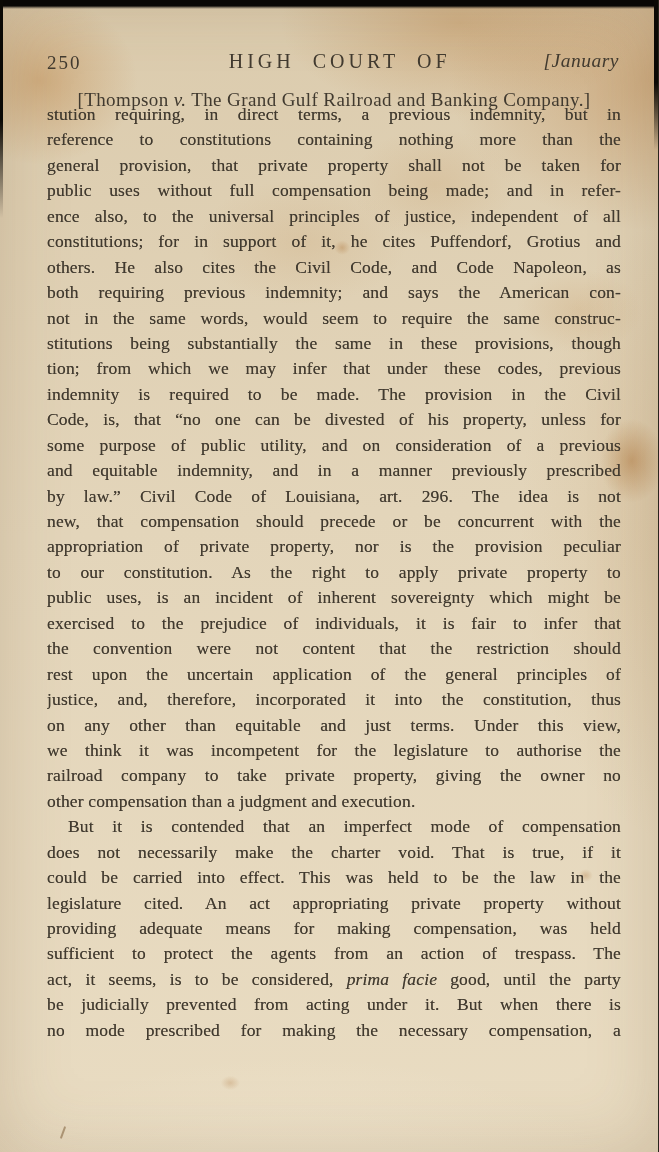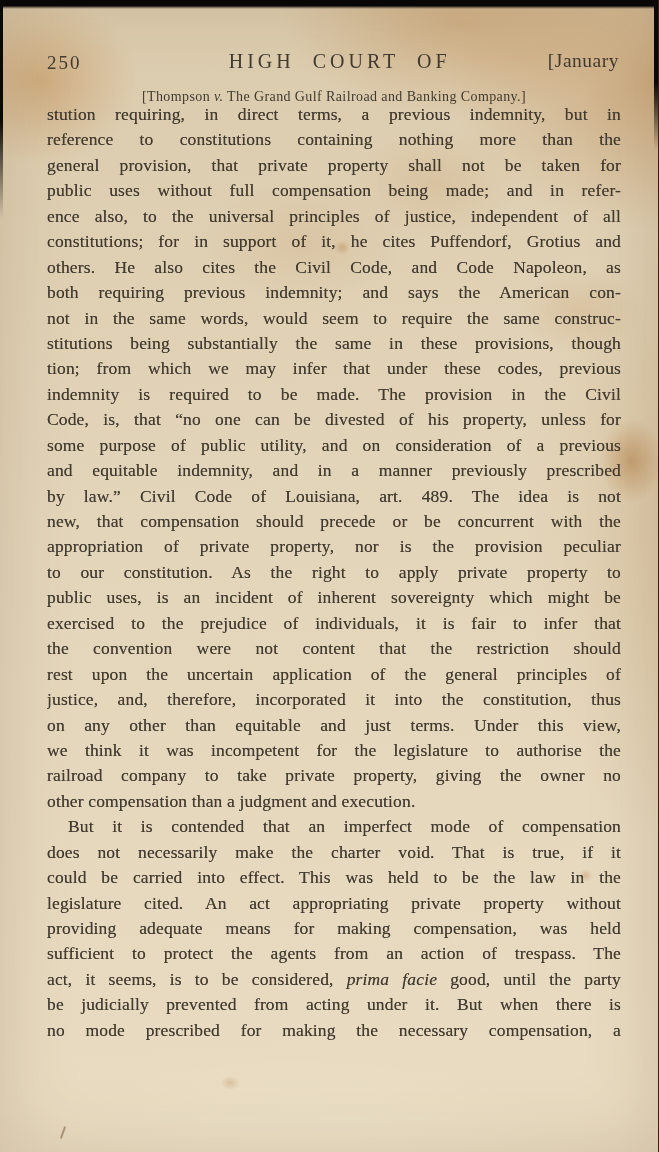--- a/index.html
+++ b/index.html
@@ -28,23 +28,23 @@
   .edge-top{position:absolute;top:0;left:0;right:0;height:9px;
     background:linear-gradient(to bottom,#090705 0 6px, rgba(9,7,5,0.55) 7px, rgba(9,7,5,0) 100%);}
   .edge-left{position:absolute;top:0;left:0;width:3px;height:218px;
     background:linear-gradient(to bottom,#0b0905 55%, rgba(11,9,5,0) 100%);}
   .edge-right{position:absolute;top:0;right:0;width:4px;height:150px;
     background:linear-gradient(to bottom,#0b0905 55%, rgba(11,9,5,0) 100%);}
   .header{position:absolute;top:50px;left:47px;right:39px;height:26px;}
   .page-number{position:absolute;left:0;top:2px;font-size:19px;letter-spacing:2px;}
   .running-title{position:absolute;left:50%;transform:translateX(-47%);top:0;
     font-size:20px;letter-spacing:4px;word-spacing:9px;white-space:nowrap;}
-  .running-date{position:absolute;right:0;top:0;font-size:19.5px;letter-spacing:0.5px;}
+  .running-date{position:absolute;right:0;top:0;font-style:italic;font-size:19.5px;letter-spacing:0.5px;}
   .caption{position:absolute;top:89px;left:47px;width:574px;text-align:center;
-    font-size:14px;letter-spacing:0.4px;white-space:nowrap;}
+    font-size:19px;letter-spacing:0.4px;white-space:nowrap;}
   .caption i{font-style:italic;}
   .body-text{position:absolute;top:102px;left:47px;width:574px;
     font-size:17.5px;letter-spacing:0.15px;
     text-shadow:0 0 0.5px rgba(62,54,44,0.65);}
   .line{height:25.45px;line-height:25.45px;overflow:hidden;
     text-align:justify;text-align-last:justify;}
   .line.nojust{text-align-last:left;font-family:Liberation Serif, serif;}
   .line.indent{text-indent:21px;}
   .line i{font-style:italic;}
   .pen-mark{position:absolute;left:62px;top:1126px;width:2px;height:13px;
@@ -75,21 +75,21 @@
       <div class="line">constitutions; for in support of it, he cites Puffendorf, Grotius and</div>
       <div class="line">others.  He also cites the Civil Code, and Code Napoleon, as</div>
       <div class="line">both requiring previous indemnity; and says the American con-</div>
       <div class="line">not in the same words, would seem to require the same construc-</div>
       <div class="line">stitutions being substantially the same in these provisions, though</div>
       <div class="line">tion; from which we may infer that under these codes, previous</div>
       <div class="line">indemnity is required to be made.  The provision in the Civil</div>
       <div class="line">Code, is, that “no one can be divested of his property, unless for</div>
       <div class="line">some purpose of public utility, and on consideration of a previous</div>
       <div class="line">and equitable indemnity, and in a manner previously prescribed</div>
-      <div class="line">by law.”  Civil Code of Louisiana, art. 489.  The idea is not</div>
+      <div class="line">by law.”  Civil Code of Louisiana, art. 296.  The idea is not</div>
       <div class="line">new, that compensation should precede or be concurrent with the</div>
       <div class="line">appropriation of private property, nor is the provision peculiar</div>
       <div class="line">to our constitution.  As the right to apply private property to</div>
       <div class="line">public uses, is an incident of inherent sovereignty which might be</div>
       <div class="line">exercised to the prejudice of individuals, it is fair to infer that</div>
       <div class="line">the convention were not content that the restriction should</div>
       <div class="line">rest upon the uncertain application of the general principles of</div>
       <div class="line">justice, and, therefore, incorporated it into the constitution, thus</div>
       <div class="line">on any other than equitable and just terms.  Under this view,</div>
       <div class="line">we think it was incompetent for the legislature to authorise the</div>

